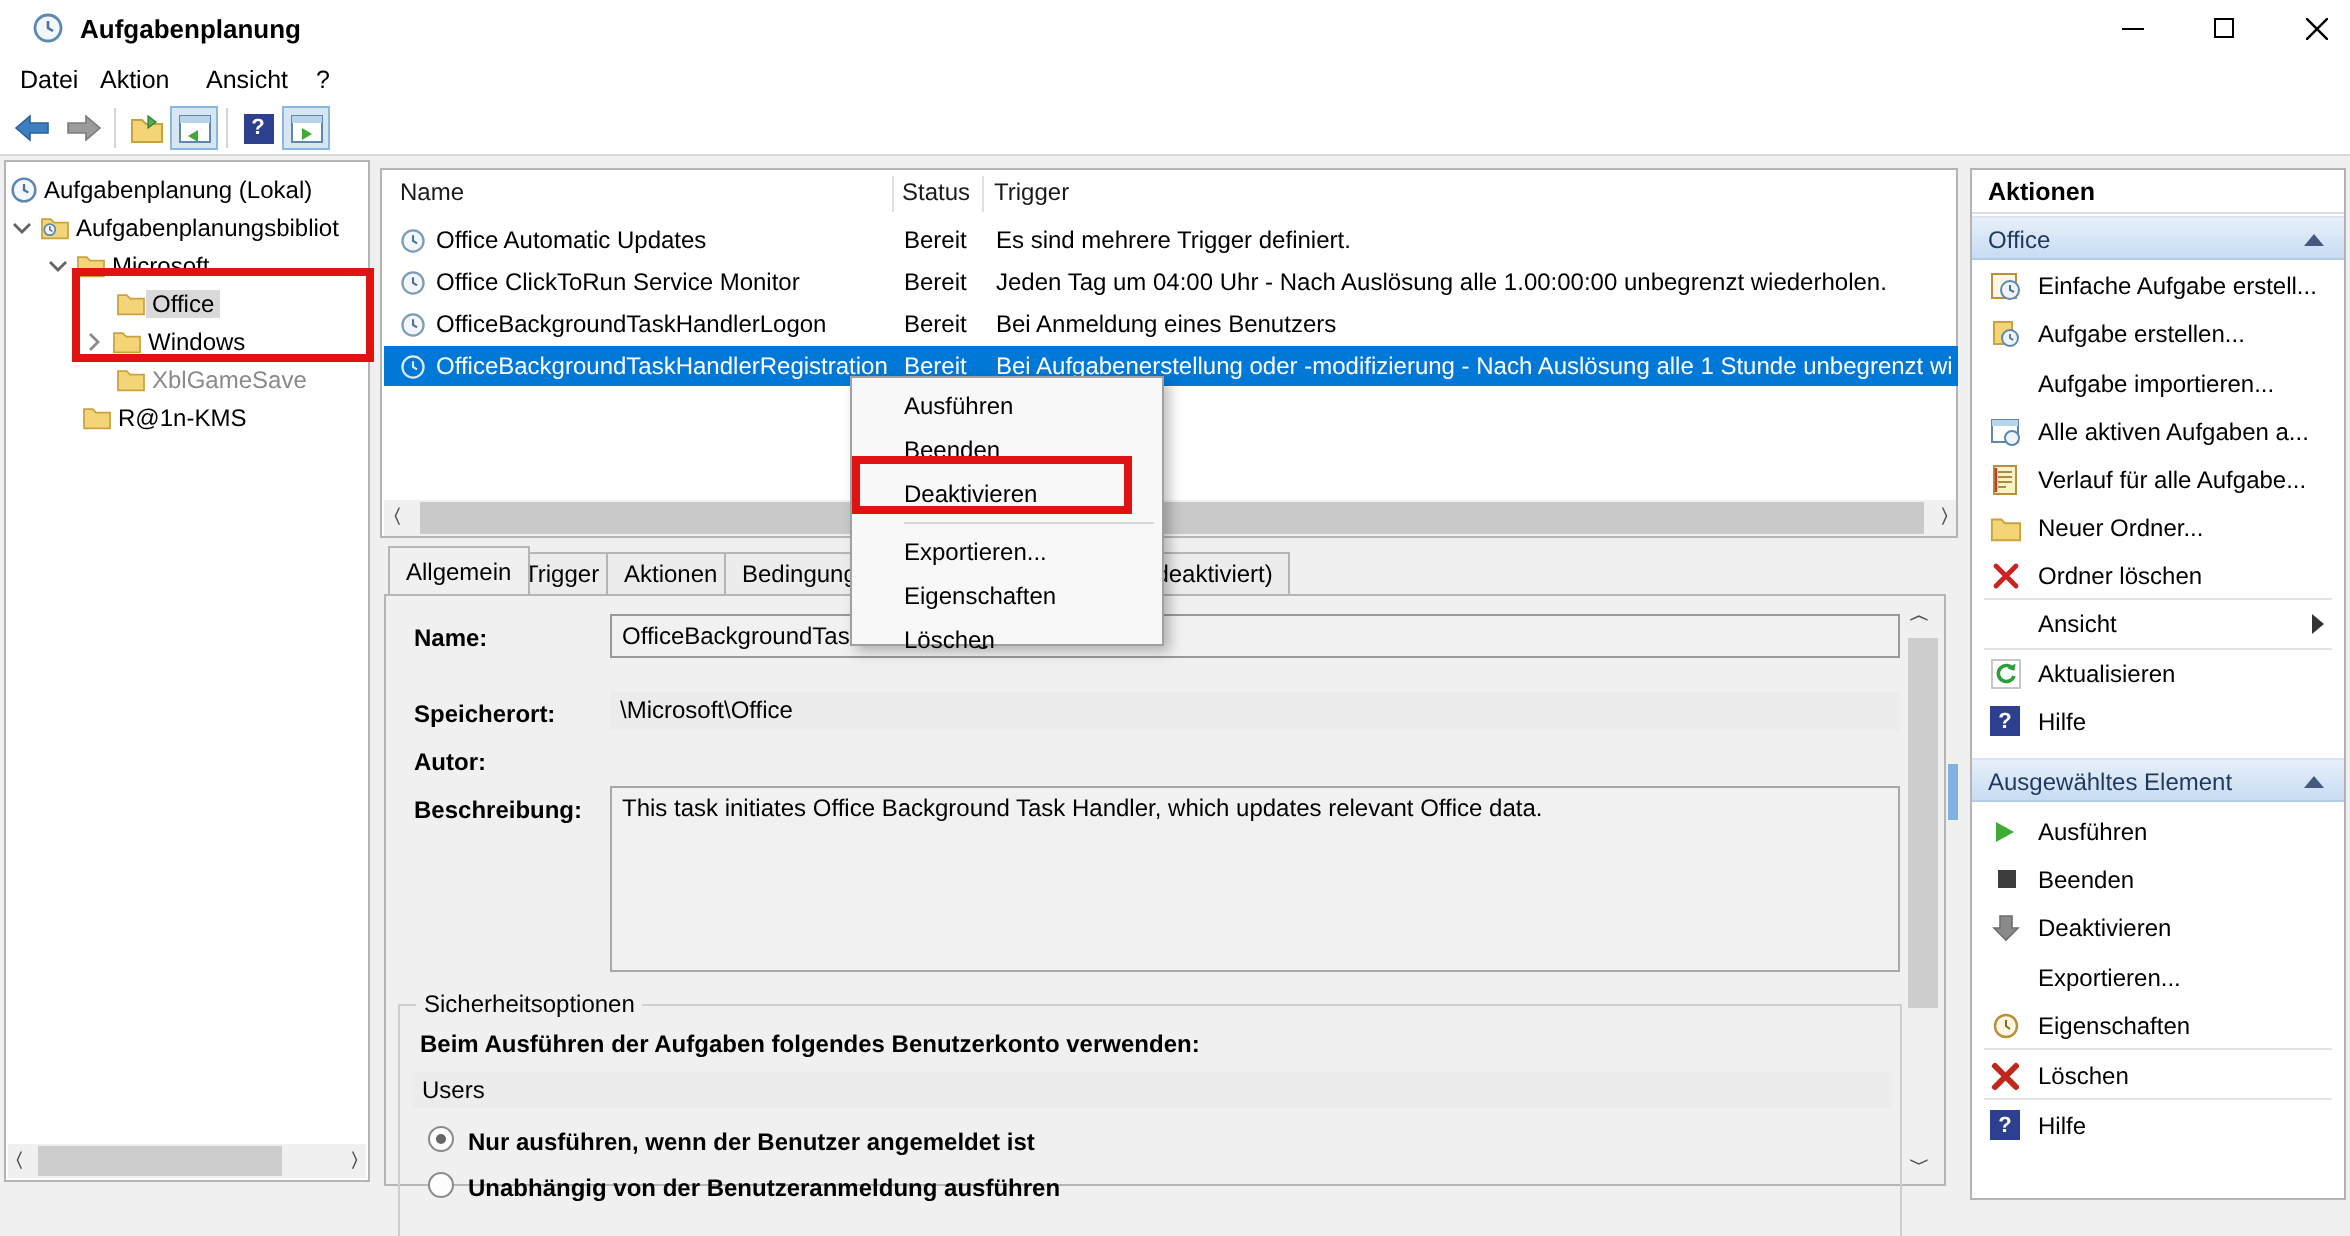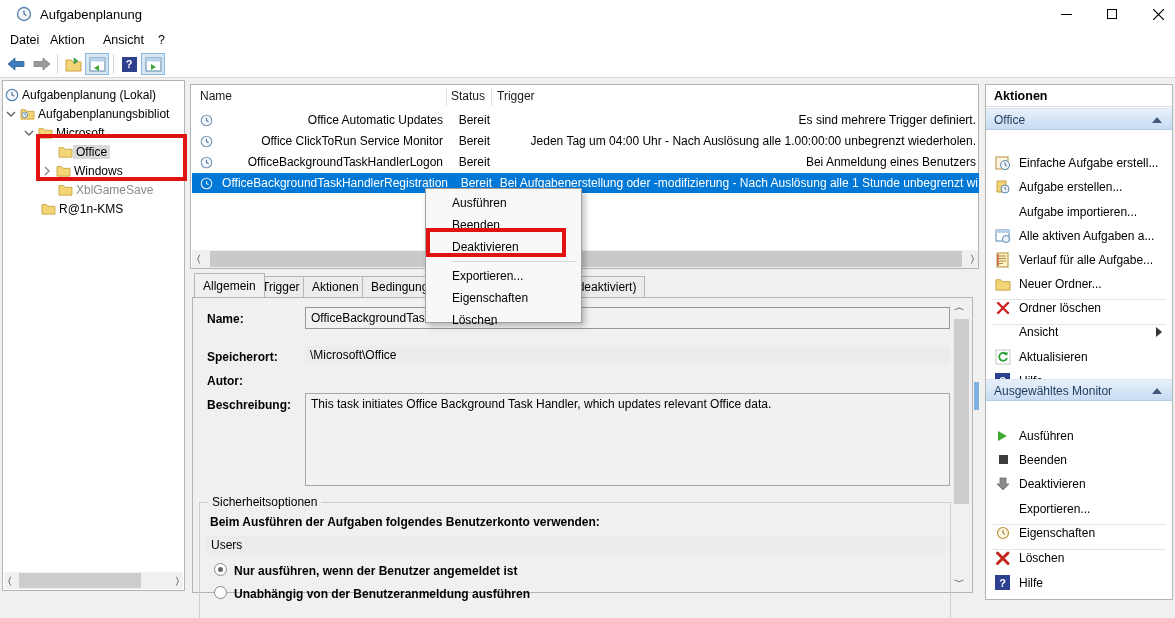--- a/index.html
+++ b/index.html
@@ -7,21 +7,21 @@
   body {
     width:1175px; height:618px; position:relative; overflow:hidden;
     background:#ffffff; color:#000;
     font-family:"Liberation Sans","DejaVu Sans",sans-serif; font-size:12px;
   }
   .abs { position:absolute; }
   .nowrap { white-space:nowrap; overflow:hidden; }
 
   
   .titlebar { left:0; top:0; width:1175px; height:28px; background:#fff; }
-  .title-text { left:40px; top:7px; font-size:13px; }
+  .title-text { left:40px; top:7px; font-size:13px;font-weight:bold; }
   .win-btn { top:4px; width:30px; height:20px; display:flex; align-items:center; justify-content:center; }
   .menubar { left:0; top:28px; width:1175px; height:22px; background:#fff; }
   .menu-item { top:3px; padding:2px 6px; font-size:12.5px; }
   .toolbar { left:0; top:50px; width:1175px; height:28px; background:#fff; border-bottom:1px solid #d9d9d9; }
   .tb-sep { top:4px; width:1px; height:20px; background:#d5d5d5; }
   .tb-btn { top:3px; width:24px; height:22px; display:flex; align-items:center; justify-content:center; }
   .tb-btn.hl { background:#d8e6f2; border:1px solid #88b7e0; }
 
   
   .content-bg { left:0; top:78px; width:1175px; height:540px; background:#f0f0f0; }
@@ -30,21 +30,21 @@
   .tree-panel { left:2px; top:80px; width:183px; height:511px; background:#fff; border:1px solid #b4b4b4; }
   .tree-row { position:absolute; height:19px; display:flex; align-items:center; white-space:nowrap; }
   .tree-label { padding:0 3px; }
   .sel-gray { background:#d9d9d9; }
 
   
   .list-panel { left:190px; top:84px; width:789px; height:185px; background:#fff; border:1px solid #b4b4b4; }
   .col-head { position:absolute; top:4px; font-size:12px; color:#1a1a1a; }
   .col-sep { position:absolute; top:3px; width:1px; height:18px; background:#e0e0e0; }
   .task-row { position:absolute; left:1px; width:786px; height:20px; }
-  .task-row .cell { position:absolute; top:3px; white-space:nowrap; overflow:hidden;text-align:right; }
+  .task-row .cell { position:absolute; top:3px; white-space:nowrap; overflow:hidden; }
   .task-row.selected { background:#0078d7; color:#fff; width:787px; }
 
   
   .hscroll { background:#f0f0f0; }
   .sb-arrow { position:absolute; color:#505050; font-size:10px; line-height:10px; }
   .thumb { position:absolute; background:#cdcdcd; }
 
   
   .details-panel { left:190px; top:272px; width:789px; height:322px; background:#f0f0f0; }
   .tab { position:absolute; top:4px; height:21px; padding:3px 8px 0 8px; background:#ececec;
@@ -61,21 +61,21 @@
   .radio { position:absolute; width:13px; height:13px; border:1px solid #8a8a8a; border-radius:50%; background:#fdfdfd; }
   .radio.on::after { content:""; position:absolute; left:3px; top:3px; width:5px; height:5px; border-radius:50%; background:#666; }
 
   
   .actions-panel { left:985px; top:84px; width:188px; height:516px; background:#fff; border:1px solid #b4b4b4; }
   .ap-title { position:absolute; left:0; top:0; width:186px; height:22px; padding:4px 8px;
               font-weight:bold; font-size:12.5px; border-bottom:1px solid #dcdcdc; }
   .ap-section { position:absolute; left:0; width:186px; height:22px;
                 background:linear-gradient(#e7f0fa,#c7dcf3); border-top:1px solid #d7e5f5;
                 border-bottom:1px solid #b5cce6; color:#1e395b; padding:4px 8px; font-size:12px; }
-  .ap-item { position:absolute; left:0; width:186px; height:24px; font-size:12px;margin-top:20px; }
+  .ap-item { position:absolute; left:0; width:186px; height:24px; font-size:12px; }
   .ap-item .lbl { position:absolute; left:33px; top:5px; white-space:nowrap; }
   .ap-item .ico { position:absolute; left:9px; top:4px; width:16px; height:16px; }
   .ap-sep { position:absolute; left:6px; width:174px; height:1px; background:#e4e4e4; }
   .tri-up { width:0; height:0; border-left:5px solid transparent; border-right:5px solid transparent; border-bottom:6px solid #44597c; }
   .tri-right { width:0; height:0; border-top:5px solid transparent; border-bottom:5px solid transparent; border-left:6px solid #333; }
 
   
   .ctx-menu { left:425px; top:188px; width:157px; height:135px; background:#f8f8f8;
               border:1px solid #a0a0a0; box-shadow:3px 3px 6px rgba(0,0,0,0.25); z-index:30; }
   .ctx-item { position:absolute; left:2px; width:151px; height:22px; padding:4px 0 0 24px; font-size:12px; }
@@ -391,21 +391,21 @@
       <path d="M12.8 2.8 L12.2 6.4 L8.8 5.2 Z" fill="#2e9e3a"></path>
     </svg>
     <span class="lbl">Aktualisieren</span>
   </div>
   <div class="ap-item" style="top:264px">
     <div class="help-box abs" style="left:9px;top:4px">?</div>
     <span class="lbl">Hilfe</span>
   </div>
 
   <div class="ap-section" style="top:294px">
-    <span>Ausgewähltes Monitor</span>
+    <span>Ausgewähltes Element</span>
     <div class="tri-up abs" style="right:10px;top:8px"></div>
   </div>
 
   <div class="ap-item" style="top:319px">
     <div class="play-tri abs" style="left:12px;top:7px"></div>
     <span class="lbl">Ausführen</span>
   </div>
   <div class="ap-item" style="top:343px">
     <div class="stop-sq abs" style="left:10px;top:4px"></div>
     <span class="lbl">Beenden</span>

